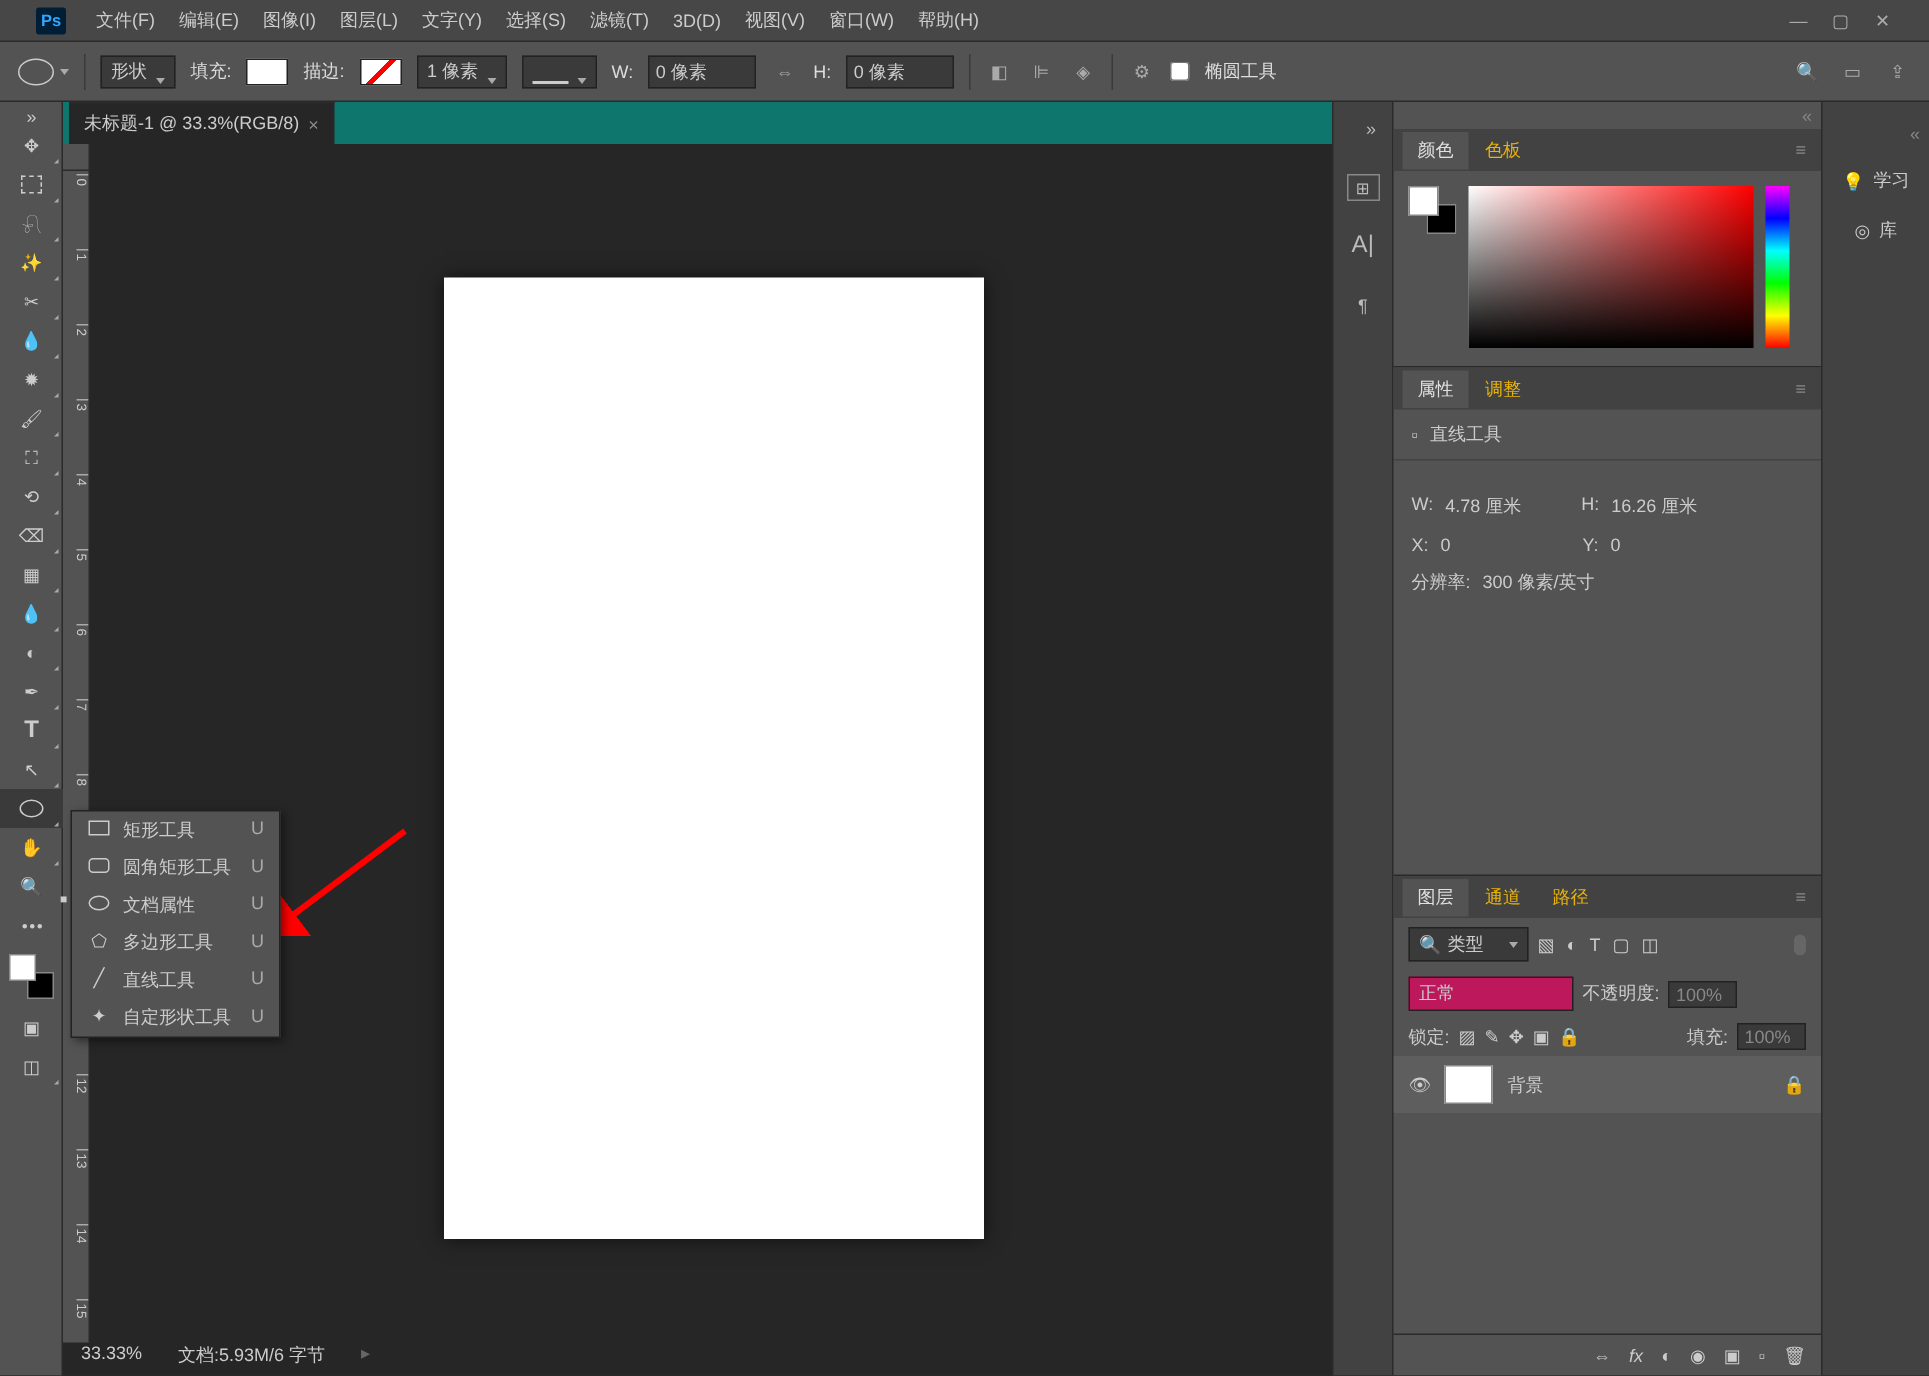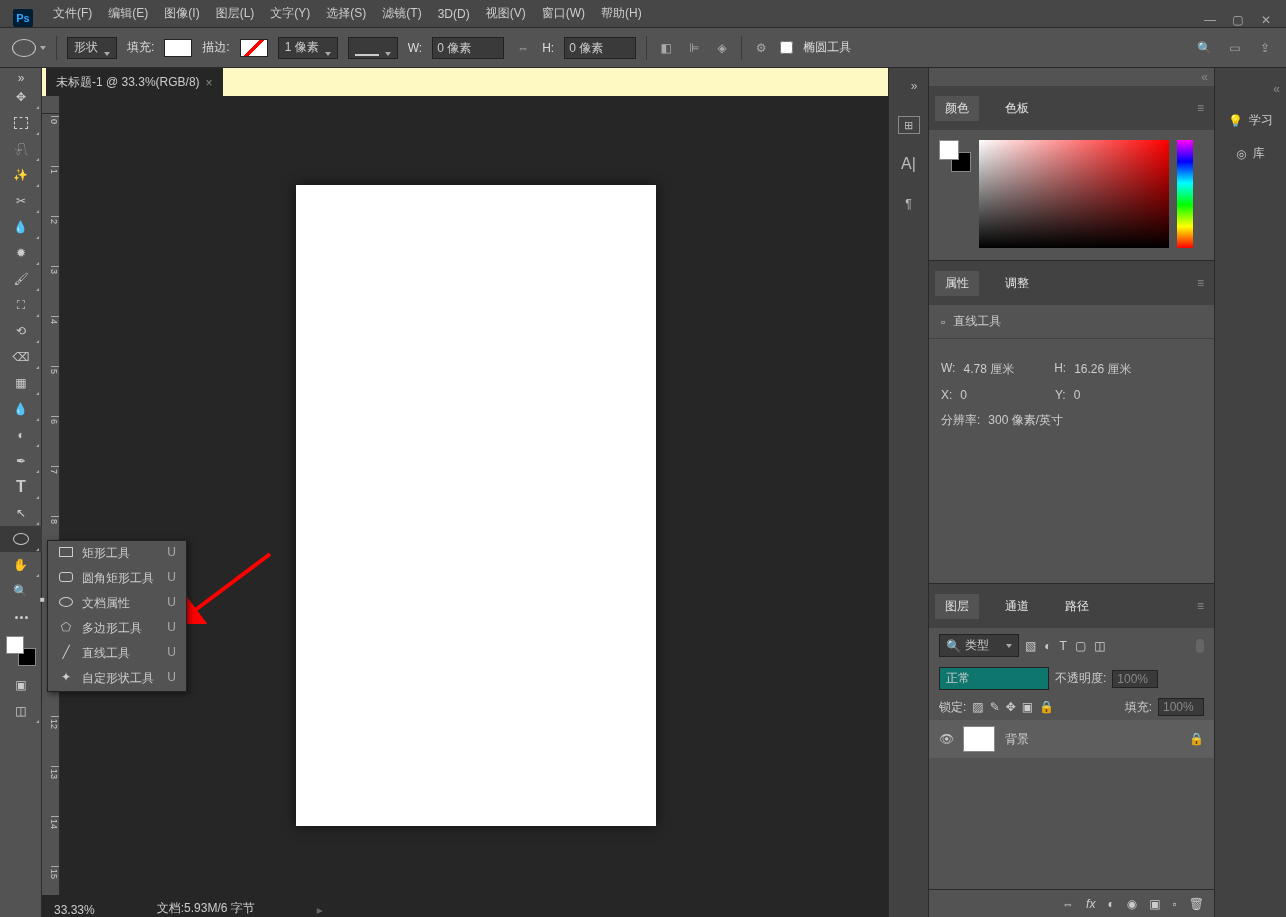--- a/index.html
+++ b/index.html
@@ -1,17 +1,17 @@
 <!DOCTYPE html>
 <html><head>
 <meta charset="utf-8">
 <style>
 *{margin:0;padding:0;box-sizing:border-box;font-family:"Microsoft YaHei",Arial,sans-serif;font-size:12px;color:#ccc;user-select:none}
 body{background:#323232;width:1286px;height:917px;overflow:hidden;position:relative}
-.menubar{height:28px;background:#474747;display:flex;align-items:flex-end;padding:0 13px;border-bottom:1px solid #2a2a2a}
+.menubar{height:28px;background:#474747;display:flex;align-items:center;padding:0 24px;border-bottom:1px solid #2a2a2a}
 .ps-logo{width:20px;height:18px;background:#001e36;color:#31a8ff;font-weight:bold;font-size:11px;display:flex;align-items:center;justify-content:center;border-radius:2px;margin-right:12px}
 .menu-item{padding:0 8px;height:100%;display:flex;align-items:center;cursor:pointer}
 .window-controls{margin-left:auto;display:flex;gap:14px;align-items:center}
 .wc{width:14px;height:14px;display:flex;align-items:center;justify-content:center;cursor:pointer;color:#aaa}
 .optbar{height:40px;background:#535353;display:flex;align-items:center;padding:0 12px;gap:10px;border-bottom:1px solid #2a2a2a}
 .ellipse-icon{width:24px;height:18px;border:1.5px solid #ccc;border-radius:50%;position:relative}
 .dropdown-arrow{width:0;height:0;border-left:3px solid transparent;border-right:3px solid transparent;border-top:4px solid #aaa;margin-left:2px}
 .opt-select{background:#3a3a3a;border:1px solid #222;padding:2px 6px;display:flex;align-items:flex-end;gap:4px;height:22px}
 .opt-label{color:#ddd}
 .swatch-white{width:28px;height:18px;background:#fff;border:1px solid #222}
@@ -26,53 +26,53 @@
 .toolbar{width:42px;background:#535353;border-right:1px solid #2a2a2a;display:flex;flex-direction:column;padding-top:4px}
 .tool{width:42px;height:26px;display:flex;align-items:center;justify-content:center;position:relative;cursor:pointer}
 .tool.active{background:#3a3a3a}
 .tool-tri{position:absolute;bottom:1px;right:3px;width:0;height:0;border-left:3px solid transparent;border-bottom:3px solid #aaa}
 .tool-dots{display:flex;gap:2px}
 .tool-dots span{width:3px;height:3px;background:#ccc;border-radius:50%}
 .fgbg{width:30px;height:30px;position:relative;margin:6px auto}
 .fg{width:18px;height:18px;background:#fff;border:1px solid #888;position:absolute;top:0;left:0;z-index:2}
 .bg{width:18px;height:18px;background:#000;border:1px solid #888;position:absolute;bottom:0;right:0}
 .canvas-area{flex:1;background:#262626;position:relative;display:flex;flex-direction:column}
-.tab-row{height:28px;background:#fef9c3;display:flex;padding-left:4px}
+.tab-row{height:28px;background:#0f766e;display:flex;padding-left:4px}
 .doc-tab{background:#262626;padding:5px 10px;display:flex;align-items:center;gap:6px;border-top:1px solid #2a2a2a}
 .tab-close{color:#888;cursor:pointer}
 .ruler-h{height:18px;background:#535353;border-bottom:1px solid #2a2a2a;margin-left:18px;position:relative;overflow:hidden}
 .ruler-v{width:18px;background:#535353;border-right:1px solid #2a2a2a;position:relative;overflow:hidden}
 .ruler-corner{width:18px;height:18px;background:#535353;border-right:1px solid #2a2a2a;border-bottom:1px solid #2a2a2a;position:absolute;top:0;left:0}
 .ruler-tick-v{position:absolute;right:0;border-top:1px solid #aaa;width:8px;font-size:9px;color:#ccc;writing-mode:vertical-rl;text-align:right;padding-top:2px}
 .canvas-wrap{flex:1;display:flex;position:relative}
 .canvas-viewport{flex:1;background:#262626;position:relative;overflow:hidden}
 .canvas-page{position:absolute;background:#fff;box-shadow:0 0 12px rgba(0,0,0,0.6);left:236px;top:71px;width:360px;height:641px}
-.statusbar{height:22px;background:#262626;display:flex;align-items:flex-end;padding:0 12px;gap:62px;color:#aaa;font-size:11px}
+.statusbar{height:22px;background:#262626;display:flex;align-items:flex-start;padding:0 12px;gap:24px;color:#aaa;font-size:11px}
 .panel-dock{width:40px;background:#424242;border-left:1px solid #2a2a2a;display:flex;flex-direction:column;align-items:center;padding-top:18px;gap:20px}
 .dock-icon{width:20px;height:20px;display:flex;align-items:center;justify-content:center;color:#bbb}
 .panels{width:286px;background:#535353;border-left:1px solid #2a2a2a;display:flex;flex-direction:column}
-.panel-tabs{height:44px;display:flex;align-items:center;padding:0 6px;background:#424242;gap:16px}
-.ptab{padding:4px 10px;color:#e5e5e5;cursor:pointer}
+.panel-tabs{height:28px;display:flex;align-items:center;padding:0 6px;background:#424242;gap:1px}
+.ptab{padding:4px 10px;color:#eab308;cursor:pointer}
 .ptab.active{background:#535353;color:#e0e0e0}
 .panel-menu{margin-left:auto;color:#888;cursor:pointer;padding:0 4px}
 .color-panel{height:130px;display:flex;padding:10px;gap:8px}
 .fgbg-small{width:32px;height:32px;position:relative}
 .fg-s{width:20px;height:20px;background:#fff;border:1px solid #888;position:absolute;top:0;left:0;z-index:2}
 .bg-s{width:20px;height:20px;background:#000;border:1px solid #888;position:absolute;bottom:0;right:0}
 .color-field{width:190px;height:108px;background:linear-gradient(to top,#000,transparent),linear-gradient(to right,#fff,#ff0000)}
 .hue-bar{width:16px;height:108px;background:linear-gradient(to bottom,#ff00ff,#0000ff,#00ffff,#00ff00,#ffff00,#ff0000)}
 .props-panel{border-top:1px solid #2a2a2a}
 .panel-body{padding:12px;font-size:11px;color:#ccc}
 .prop-header{display:flex;align-items:center;gap:8px;padding:8px 12px;border-bottom:1px solid #424242}
 .prop-row{display:flex;gap:40px;margin:10px 0;font-size:11px}
 .prop-item{display:flex;gap:8px}
 .layers-panel{border-top:1px solid #2a2a2a;margin-top:auto;display:flex;flex-direction:column;flex:0 0 334px}
 .layer-opts{padding:6px 10px;display:flex;align-items:center;gap:6px;font-size:11px;color:#888}
 .layer-opts2{padding:4px 10px;display:flex;align-items:center;gap:6px;font-size:11px;color:#888}
-.layer-blend{background:#0f766e;border:1px solid #222;padding:2px 6px;flex:0 0 110px;color:#888}
+.layer-blend{background:#be185d;border:1px solid #222;padding:2px 6px;flex:0 0 110px;color:#888}
 .layer-search{background:#3a3a3a;border:1px solid #222;padding:2px 6px;flex:0 0 80px;color:#888;display:flex;align-items:center;gap:4px}
 .layer-filter-icons{display:flex;gap:8px;color:#888;font-size:13px}
 .layer-list{flex:1;overflow:auto}
 .layer-row{display:flex;align-items:center;padding:6px 10px;gap:10px;background:#5e5e5e}
 .eye{width:14px;height:14px;color:#ccc}
 .layer-thumb{width:32px;height:26px;background:#fff;border:1px solid #888}
 .layer-bottom{height:28px;border-top:1px solid #2a2a2a;display:flex;align-items:center;justify-content:flex-end;gap:12px;padding:0 10px;color:#888}
 .right-strip{width:72px;background:#424242;border-left:1px solid #2a2a2a;display:flex;flex-direction:column;align-items:center;padding-top:14px;gap:16px}
 .rs-item{display:flex;align-items:center;gap:6px;color:#ccc;cursor:pointer}
 .tool-flyout{position:absolute;left:47px;top:540px;background:#535353;border:1px solid #222;box-shadow:2px 2px 6px rgba(0,0,0,0.5);z-index:100;min-width:140px}

